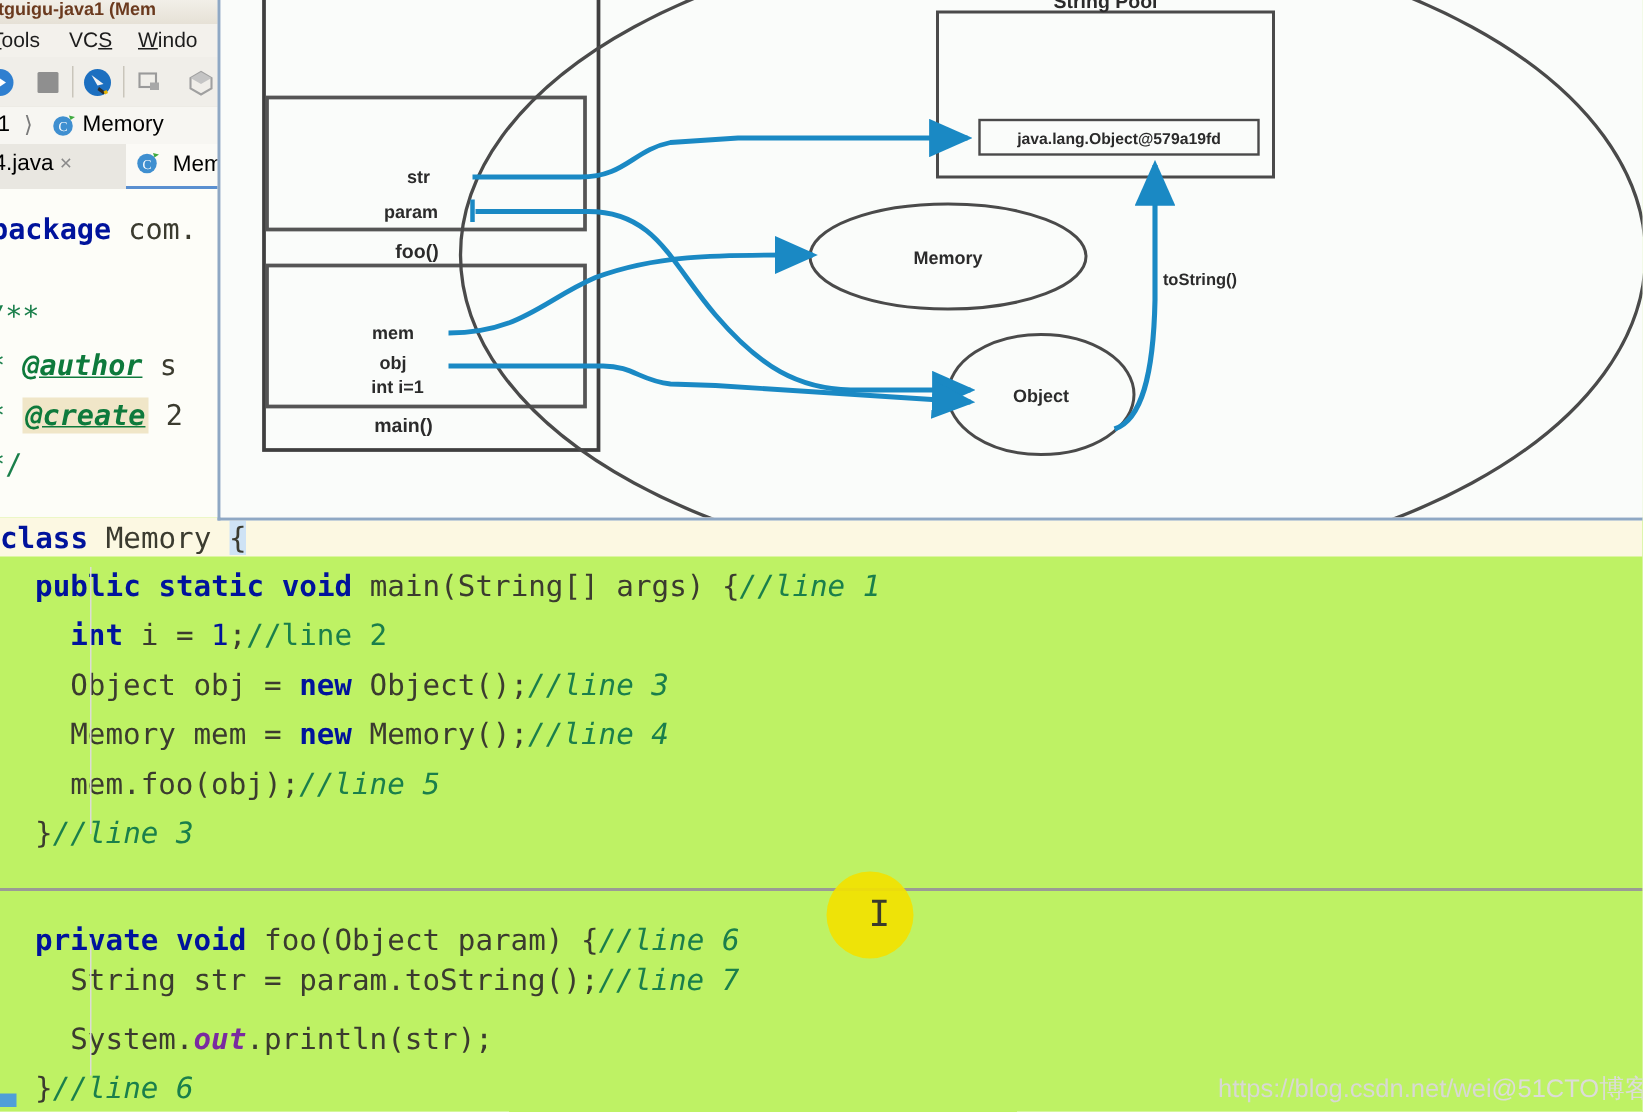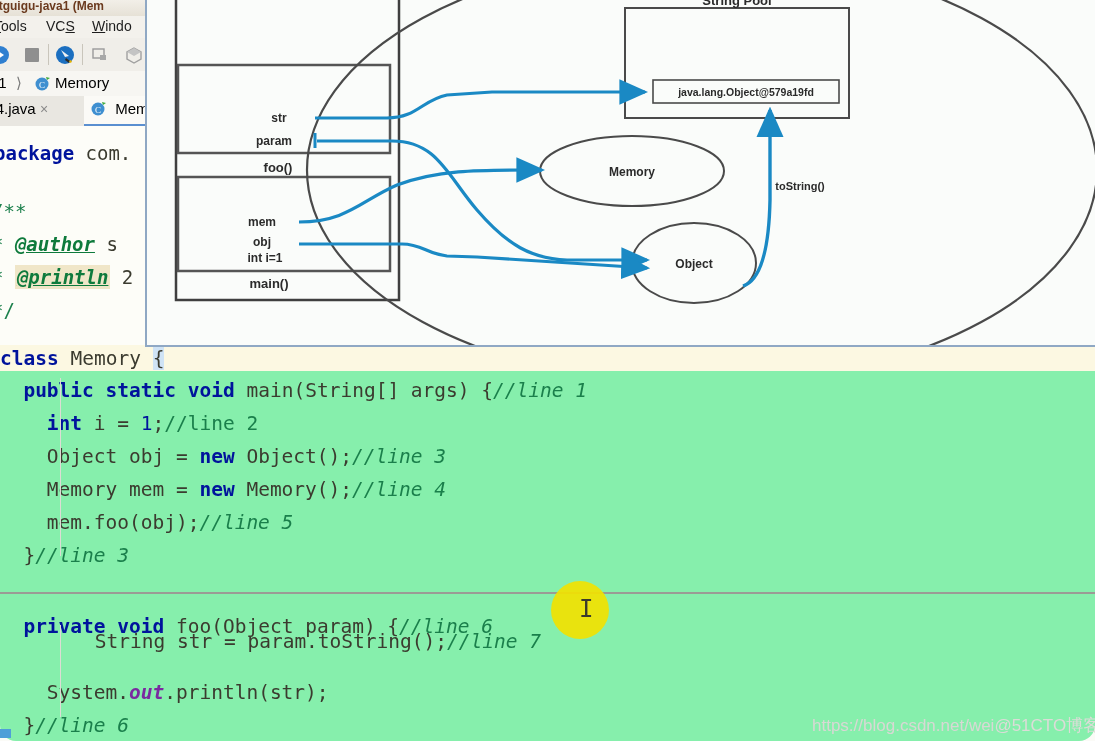--- a/index.html
+++ b/index.html
@@ -35,21 +35,21 @@
   #editor-sb{position:absolute;left:160px;top:126px;width:13px;height:219px;background:#eceae4;border-left:1px solid #dcd8ce;}
   #editor-sb .thumb{position:absolute;left:2px;top:4px;width:9px;height:58px;background:#c9c5ba;border-radius:1px;}
 
   
   #diagram{position:absolute;left:145px;top:0;width:950px;height:345px;background:#fafcfa;
     border-left:2px solid #8fa8c4;border-bottom:2px solid #8fa8c4;z-index:5;overflow:hidden;}
   #diagram svg{display:block;}
   .dg-label{font-family:"Liberation Sans",sans-serif;font-weight:bold;fill:#2b2b2b;}
 
   
-  #code-main{position:absolute;left:0;top:345px;width:1095px;height:396px;background:#86efac;z-index:2;border-radius:16px;}
+  #code-main{position:absolute;left:0;top:345px;width:1095px;height:396px;background:#bef264;z-index:2;}
   .line{position:absolute;white-space:nowrap;font-family:"DejaVu Sans Mono","Liberation Mono",monospace;font-size:19.5px;}
   .hl-line{position:absolute;left:0;width:1095px;height:26px;background:#fcf8e2;}
   .brace-hl{background:#cfe3f5;}
   #divider{position:absolute;left:0;top:592px;width:1095px;height:2px;background:#9b9b95;z-index:3;}
   #guide1{position:absolute;left:60px;top:378px;width:1px;height:178px;background:#dcdcd4;z-index:3;}
   #guide2{position:absolute;left:60px;top:625px;width:1px;height:92px;background:#dcdcd4;z-index:3;}
   
   #cursor-hl{position:absolute;left:551px;top:581px;width:58px;height:58px;border-radius:50%;
     background:#f2e200;opacity:.92;z-index:6;}
   #caret{position:absolute;left:579px;top:595px;z-index:7;font-size:24px;color:#3a3a2c;
@@ -143,21 +143,21 @@
 
   <div id="code-top">
     <div class="ctl" style="left:-6px;top:16px">
       <span class="kw">package</span><span class="plain"> com.</span>
     </div>
     <div class="ctl cmt" style="left:-8px;top:74px">/**</div>
     <div class="ctl" style="left:-8px;top:107px">
       <span class="cmt"> * </span><span class="jd-tag">@author</span><span class="cmt"> </span><span class="plain">s</span>
     </div>
     <div class="ctl" style="left:-8px;top:140px;">
-      <span class="cmt"> * </span><span class="jd-tag" style="background:#f0e6c8;padding:1px 2px">@println</span><span class="cmt"> </span><span class="plain">2</span>
+      <span class="cmt"> * </span><span class="jd-tag" style="background:#f0e6c8;padding:1px 2px">@create</span><span class="cmt"> </span><span class="plain">2</span>
     </div>
     <div class="ctl cmt" style="left:-8px;top:173px"> */</div>
   </div>
 
   <div id="editor-sb">
     <div class="thumb"></div>
   </div>
 </div>
 
 <div id="diagram">
@@ -225,21 +225,21 @@
   <div id="main-lines">
       <div class="line" style="left: 23.4px; top: 34px;"><span style="color: rgb(0, 19, 156); font-weight: bold;">public</span><span style="color: rgb(59, 59, 47);"> </span><span style="color: rgb(0, 19, 156); font-weight: bold;">static</span><span style="color: rgb(59, 59, 47);"> </span><span style="color: rgb(0, 19, 156); font-weight: bold;">void</span><span style="color: rgb(59, 59, 47);"> main(String[] args) {</span><span style="color: rgb(26, 127, 75); font-style: italic;">//line 1</span></div>
       <div class="line" style="left: 46.8px; top: 67px;"><span style="color: rgb(0, 19, 156); font-weight: bold;">int</span><span style="color: rgb(59, 59, 47);"> i = </span><span style="color: rgb(0, 19, 156);">1</span><span style="color: rgb(59, 59, 47);">;</span><span style="color: rgb(26, 127, 75); ">//line 2</span></div>
       <div class="line" style="left: 46.8px; top: 100px;"><span style="color: rgb(59, 59, 47); text-align: right;">Object obj = </span><span style="color: rgb(0, 19, 156); font-weight: bold;">new</span><span style="color: rgb(59, 59, 47);"> Object();</span><span style="color: rgb(26, 127, 75); font-style: italic;">//line 3</span></div>
       <div class="line" style="left: 46.8px; top: 133px;"><span style="color: rgb(59, 59, 47);">Memory mem = </span><span style="color: rgb(0, 19, 156); font-weight: bold;">new</span><span style="color: rgb(59, 59, 47);"> Memory();</span><span style="color: rgb(26, 127, 75); font-style: italic;">//line 4</span></div>
       <div class="line" style="left: 46.8px; top: 166px;"><span style="color: rgb(59, 59, 47);">mem.foo(obj);</span><span style="color: rgb(26, 127, 75); font-style: italic;">//line 5</span></div>
       <div class="line" style="left: 23.4px; top: 199px;"><span style="color: rgb(59, 59, 47);">}</span><span style="color: rgb(26, 127, 75); font-style: italic;">//line 3</span></div>
     </div>
   <div id="foo-lines">
       <div class="line" style="left: 23.4px; top: 270px;"><span style="color: rgb(0, 19, 156); font-weight: bold;">private</span><span style="color: rgb(59, 59, 47);"> </span><span style="color: rgb(0, 19, 156); font-weight: bold;">void</span><span style="color: rgb(59, 59, 47);"> foo(Object param) {</span><span style="color: rgb(26, 127, 75); font-style: italic;">//line 6</span></div>
-      <div class="line" style="left: 46.8px; top: 285px; margin-left: 48px;"><span style="color: rgb(59, 59, 47);">String str = param.toString();</span><span style="color: rgb(26, 127, 75); font-style: italic;">//line 7</span></div>
+      <div class="line" style="left: 46.8px; top: 297px;"><span style="color: rgb(59, 59, 47);">String str = param.toString();</span><span style="color: rgb(26, 127, 75); font-style: italic;">//line 7</span></div>
       <div class="line" style="left: 46.8px; top: 336px;"><span style="color: rgb(59, 59, 47);">System.</span><span style="color: rgb(122, 42, 160); font-style: italic; font-weight: bold;">out</span><span style="color: rgb(59, 59, 47);">.println(str);</span></div>
       <div class="line" style="left: 23.4px; top: 369px;"><span style="color: rgb(59, 59, 47);">}</span><span style="color: rgb(26, 127, 75); font-style: italic;">//line 6</span></div>
     </div>
 </div>
 
 <div id="guide1"></div>
 <div id="guide2"></div>
 <div id="divider"></div>
 
 <div id="cursor-hl"></div>

